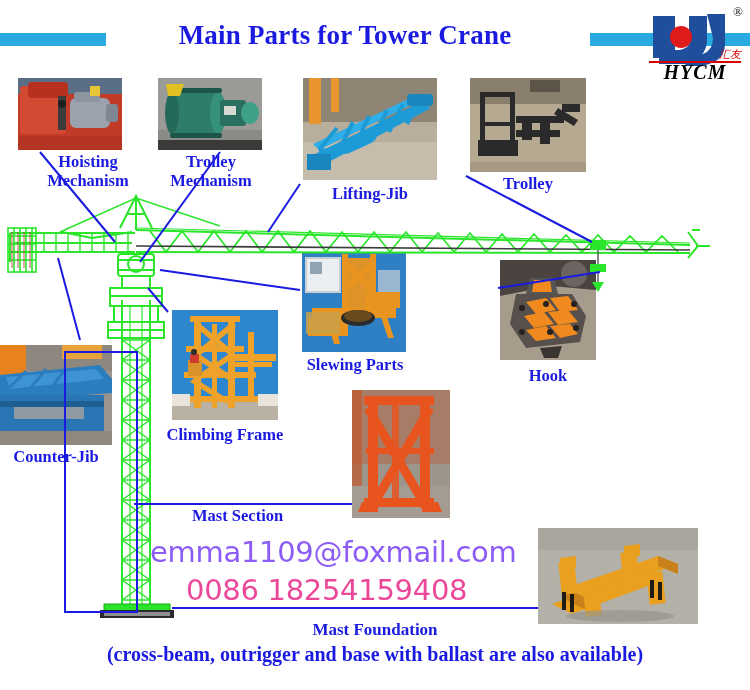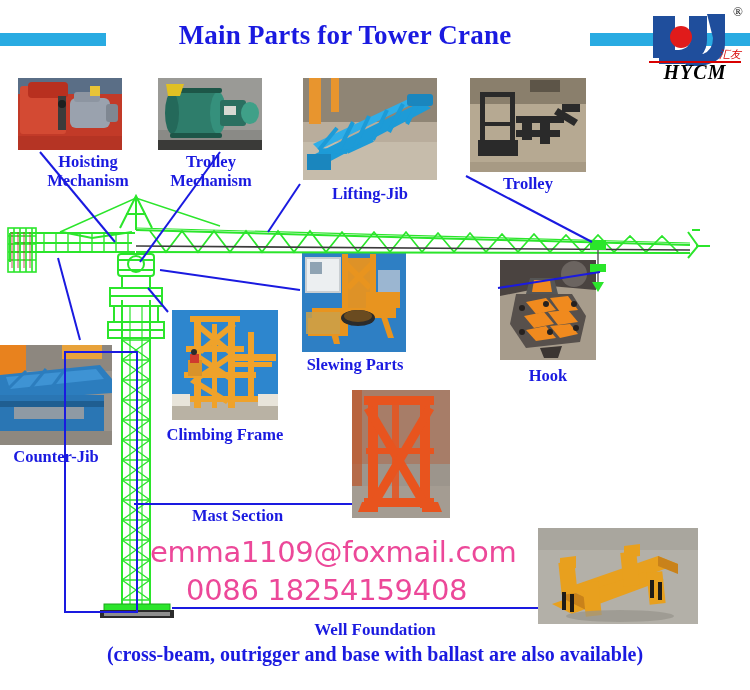--- a/index.html
+++ b/index.html
@@ -33,21 +33,21 @@
   
   .lbl{position:absolute;color:#1A1AE0;font-size:16.5px;font-weight:bold;
        font-family:"Liberation Serif",serif;line-height:19px;white-space:nowrap;}
   .lbl.c{text-align:center;}
 
   
   .svg-layer{position:absolute;left:0;top:0;width:750px;height:690px;}
 
   
   .contact-mail{position:absolute;left:150px;top:535px;width:400px;
-       color:#ec4899;font-size:29px;font-family:"DejaVu Sans",sans-serif;
+       color:#8b5cf6;font-size:29px;font-family:"DejaVu Sans",sans-serif;
        letter-spacing:-.3px;white-space:nowrap;}
   .contact-tel{position:absolute;left:186px;top:573px;width:400px;
        color:#ec4899;font-size:29px;font-family:"DejaVu Sans",sans-serif;
        letter-spacing:-.3px;white-space:nowrap;}
 
   .foot1{position:absolute;left:0;top:620px;width:750px;text-align:center;
        color:#1A1AE0;font-size:17px;font-weight:bold;font-family:"Liberation Serif",serif;}
   .foot2{position:absolute;left:0;top:643px;width:750px;text-align:center;
        color:#1A1AE0;font-size:20px;font-weight:bold;font-family:"Liberation Serif",serif;}
 
@@ -459,16 +459,16 @@
 
   <div class="lbl c" style="left:155px;top:425px;width:140px;">Climbing Frame</div>
 
   <div class="lbl c" style="left:0px;top:447px;width:112px;">Counter-Jib</div>
 
   <div class="lbl" style="left:192px;top:506px;">Mast Section</div>
 
   <div class="contact-mail">emma1109@foxmail.com</div>
   <div class="contact-tel">0086 18254159408</div>
 
-  <div class="foot1">Well Foundation</div>
+  <div class="foot1">Mast Foundation</div>
   <div class="foot2">(cross-beam, outrigger and base with ballast are also available)</div>
 
 </div>
 
 </body></html>

